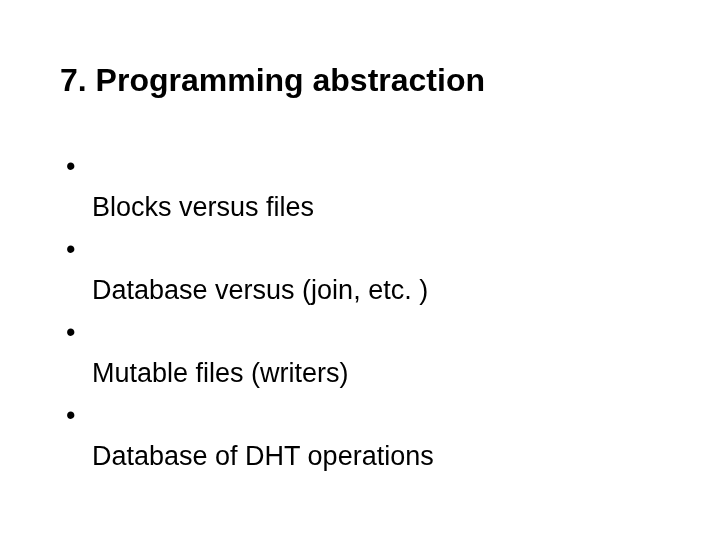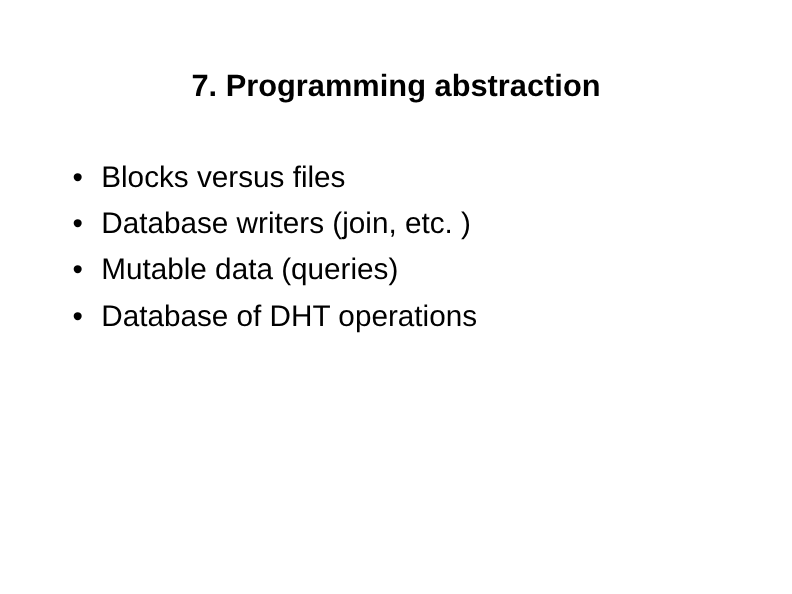--- a/index.html
+++ b/index.html
@@ -14,23 +14,23 @@
       font-family: Verdana, Geneva, sans-serif;
       color: #000000;
       position: relative;
     }
     .slide {
       width: 100%;
       height: 100%;
       padding: 62px 60px 40px 60px;
     }
     .title {
-      font-size: 28px;
+      font-size: 32px;
       font-weight: bold;
-      text-align: center;
+      text-align: left;
       margin-bottom: 48px;
     }
     .bullets {
       list-style: none;
       padding-left: 4px;
     }
     .bullets li {
       font-size: 27px;
       line-height: 1.48;
       margin-bottom: 2px;
@@ -39,38 +39,39 @@
     }
     .bullet-dot {
       display: inline-block;
       width: 28px;
       flex-shrink: 0;
       text-align: left;
       padding-left: 2px;
     }
     .bullet-text {
       flex: 1;
+      margin-top: 41px;
     }
   </style>
 </head>
 <body>
 
 <div class="slide">
   <h1 class="title">7. Programming abstraction</h1>
   <ul class="bullets">
     <li>
       <span class="bullet-dot">•</span>
       <span class="bullet-text">Blocks versus files</span>
     </li>
     <li>
       <span class="bullet-dot">•</span>
-      <span class="bullet-text">Database writers (join, etc. )</span>
+      <span class="bullet-text">Database versus (join, etc. )</span>
     </li>
     <li>
       <span class="bullet-dot">•</span>
-      <span class="bullet-text">Mutable data (queries)</span>
+      <span class="bullet-text">Mutable files (writers)</span>
     </li>
     <li>
       <span class="bullet-dot">•</span>
       <span class="bullet-text">Database of DHT operations</span>
     </li>
   </ul>
 </div>
 
 </body></html>

